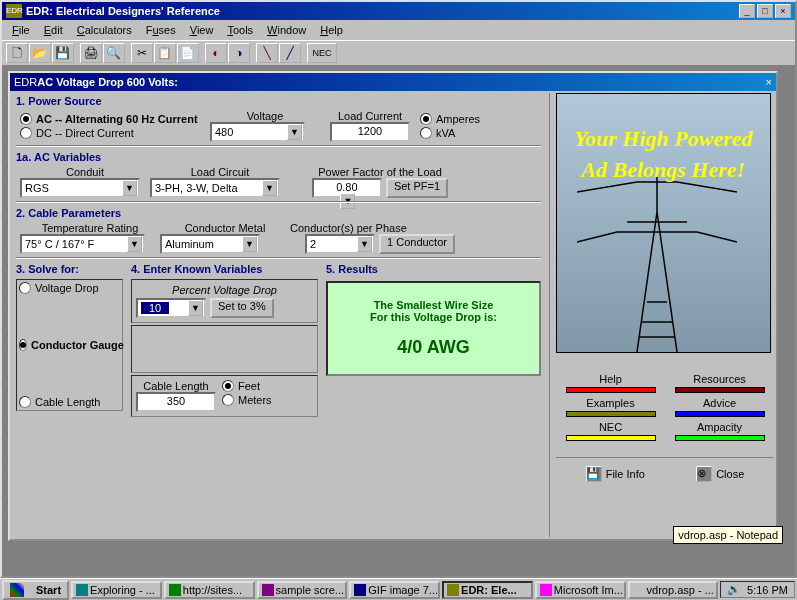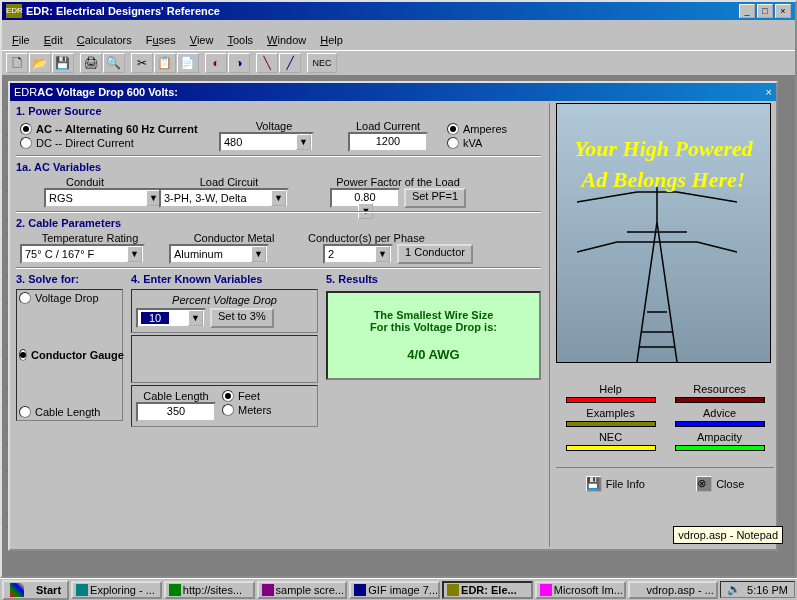--- a/index.html
+++ b/index.html
@@ -5,36 +5,36 @@
 * { box-sizing: border-box; font-family: "MS Sans Serif", Tahoma, sans-serif; font-size: 11px; }
 body { margin: 0; padding: 0; background: #008080; width: 797px; height: 600px; overflow: hidden; position: relative; }
 .desktop-pattern { position: absolute; inset: 0; background: #7a7a7a; }
 .app-window { position: absolute; left: 0; top: 0; width: 797px; height: 578px; background: #c0c0c0; border: 2px outset #dfdfdf; display: flex; flex-direction: column; }
 .titlebar { background: linear-gradient(to right, #000080, #1084d0); color: #fff; padding: 2px 4px; display: flex; align-items: center; height: 18px; }
 .titlebar .icon { width: 16px; height: 14px; background: #808000; margin-right: 4px; font-size: 8px; color:#fff; text-align:center; line-height:14px;}
 .titlebar .title { flex: 1; font-weight: bold; }
 .titlebar .btns { display: flex; gap: 2px; }
 .titlebar .btn { width: 16px; height: 14px; background: #c0c0c0; border: 1px outset #fff; font-size: 9px; text-align: center; line-height: 12px; color: #000; }
 .menubar { background: #c0c0c0; padding: 2px 4px; display: flex; gap: 2px; }
-.menubar span { padding: 2px 6px; margin-top: 10px; }
+.menubar span { padding: 2px 6px; }
 .menubar span u { text-decoration: underline; }
 .toolbar { background: #c0c0c0; padding: 2px 4px; display: flex; gap: 1px; border-top: 1px solid #fff; }
 .toolbar .tb { width: 22px; height: 20px; border: 1px outset #fff; background: #c0c0c0; text-align: center; line-height: 18px; font-size: 12px; }
 .toolbar .sep { width: 4px; }
 .toolbar .nec { width: 30px; font-size: 9px; }
 .mdi-area { flex: 1; background: #808080; position: relative; padding: 6px; overflow: hidden; }
 .bg-letters { position: absolute; inset: 0; color: #6a6a6a; font-size: 24px; font-family: serif; letter-spacing: 8px; line-height: 42px; padding: 4px; white-space: pre-wrap; overflow: hidden; font-weight: bold;}
 .child-window { position: relative; width: 770px; height: 470px; background: #c0c0c0; border: 2px outset #dfdfdf; display: flex; flex-direction: column; }
 .child-title { background: linear-gradient(to right, #000080, #1084d0); color: #fff; padding: 2px 4px; display: flex; align-items: center; height: 18px; }
 .child-title .t { flex: 1; font-weight: bold; }
 .child-body { flex: 1; display: flex; padding: 2px; }
 .left-panel { flex: 1; display: flex; flex-direction: column; padding-right: 4px;}
 .right-panel { width: 225px; border-left: 1px solid #808080; display: flex; flex-direction: column; padding-left: 6px;}
 .section-hdr { color: #000080; font-weight: bold; padding: 2px 4px; }
-.row { display: flex; align-items: center; padding: 1px 8px; gap: 9px; }
+.row { display: flex; align-items: center; padding: 1px 8px; gap: 0; }
 .radio { display: flex; align-items: center; gap: 4px; }
 .radio-dot { width: 12px; height: 12px; border-radius: 50%; border: 1px inset #808080; background: #fff; display:flex; align-items:center; justify-content:center;}
 .radio-dot.sel::after { content:''; width:6px; height:6px; background:#000; border-radius:50%; }
 .lbl { white-space: nowrap; }
 .input, .select { background: #fff; border: 2px inset #c0c0c0; padding: 1px 3px; height: 20px; }
 .select { display: flex; align-items: center; justify-content: space-between; }
 .select .arrow { background:#c0c0c0; border:1px outset #fff; width:15px; height:16px; text-align:center; line-height:14px; font-size:9px; margin-right:-2px;}
 .btn3d { background: #c0c0c0; border: 2px outset #dfdfdf; padding: 0 6px; height: 20px; text-align: center; }
 .hr { border-top: 1px solid #808080; border-bottom: 1px solid #fff; margin: 2px 4px; }
 .cols { display: flex; }
@@ -164,21 +164,21 @@
                   <span class="lbl">kVA</span>
                 </div>
             </div>
           </div>
           <div class="hr"></div>
 
           <div class="section-hdr">1a.  AC Variables</div>
           <div class="row">
             <div style="width:130px;">
               <div class="lbl" style="text-align:center;">Conduit</div>
-              <div class="select" style="width:120px;margin-left:24px;">
+              <div class="select" style="width:120px;">
                   <span>RGS</span>
                   <div class="arrow">▼</div>
                 </div>
             </div>
             <div style="width:140px;">
               <div class="lbl" style="text-align:center;">Load Circuit</div>
               <div class="select" style="width:130px;">
                   <span>3-PH, 3-W, Delta</span>
                   <div class="arrow">▼</div>
                 </div>
@@ -271,21 +271,21 @@
                       <span class="lbl">Meters</span>
                     </div>
                 </div>
               </div>
             </div>
             <div class="col">
               <div class="section-hdr">5.  Results</div>
               <div class="results-box">
                 <div>The Smallest Wire Size</div>
                 <div>For this Voltage Drop is:</div>
-                <div style="margin-top:14px; font-size:13px;">4/0 AWG</div>
+                <div style="margin-top:14px; font-size:18px;">4/0 AWG</div>
               </div>
             </div>
           </div>
         </div>
 
         <div class="right-panel">
           <div class="ad-box">
             <svg class="tower" viewBox="0 0 160 200">
               <g stroke="#000" stroke-width="1.5" fill="none">
                 <path d="M60 200 L80 60 L100 200 M70 150 L90 150 M65 170 L95 170 M62 185 L98 185"></path>

